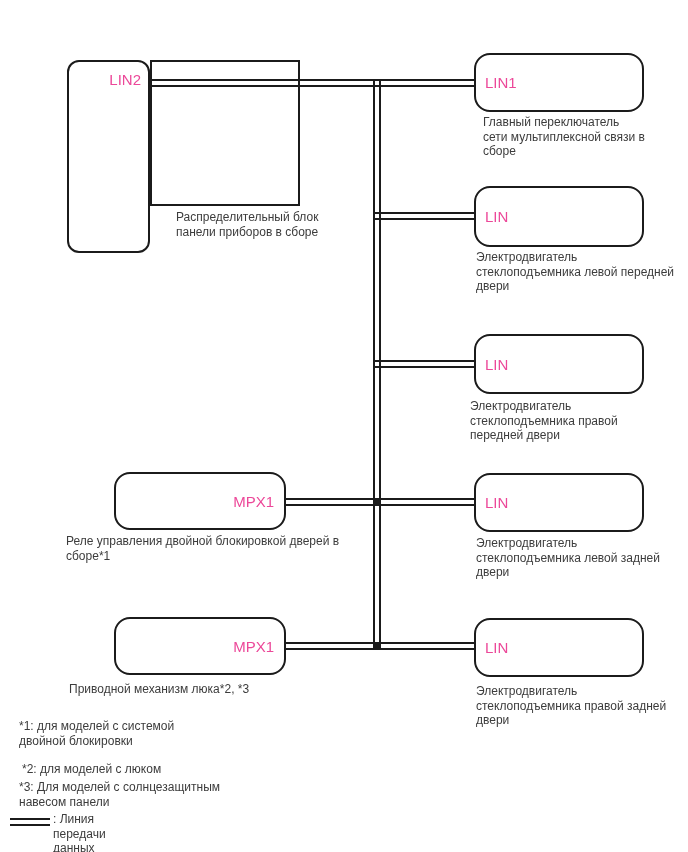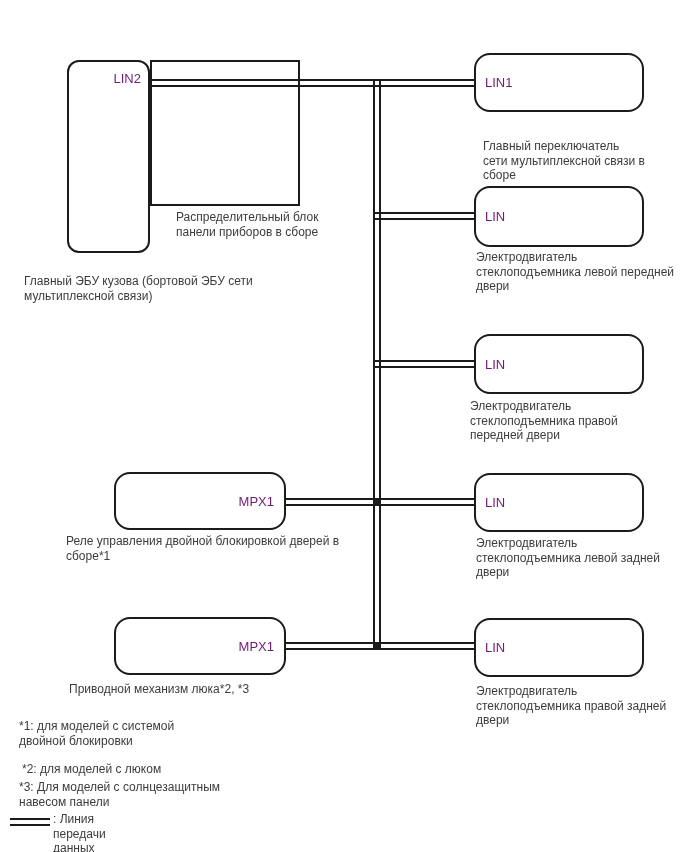--- a/index.html
+++ b/index.html
@@ -20,22 +20,22 @@
     position: absolute;
     box-sizing: border-box;
     background: #ffffff;
     border: 2px solid #1b1b1b;
     border-radius: 16px;
     display: flex;
     align-items: center;
     z-index: 4;
   }
   .box .pin {
-    font-size: 13px;
-    color: #701a75;
+    font-size: 15px;
+    color: #ec4899;
     white-space: nowrap;
   }
   .box.pin-left   { justify-content: flex-start; padding-left: 9px; }
   .box.pin-right  { justify-content: flex-end;   padding-right: 10px; }
   .box.square     { border-radius: 0; z-index: 1; }
   .box.tall-rounded {
     border-radius: 12px;
     z-index: 2;
     align-items: flex-start;
     justify-content: flex-end;
@@ -111,23 +111,21 @@
 
   <div class="box pin-right" style="left:114px; top:472px; width:172px; height:58px;">
     <span class="pin">MPX1</span>
   </div>
   <div class="box pin-right" style="left:114px; top:617px; width:172px; height:58px;">
     <span class="pin">MPX1</span>
   </div>
 
   <div class="label" style="left:176px; top:210px;">Распределительный блок
 панели приборов в сборе</div>
-  <div class="label" style="left:24px; top:274px;">Главный ЭБУ кузова (бортовой ЭБУ сети
-мультиплексной связи)</div>
-  <div class="label" style="left:483px; top:115px;margin-top:24px;">Главный переключатель
+  <div class="label" style="left:483px; top:115px;">Главный переключатель
 сети мультиплексной связи в
 сборе</div>
   <div class="label" style="left:476px; top:250px;">Электродвигатель
 стеклоподъемника левой передней
 двери</div>
   <div class="label" style="left:470px; top:399px;">Электродвигатель
 стеклоподъемника правой
 передней двери</div>
   <div class="label" style="left:476px; top:536px;">Электродвигатель
 стеклоподъемника левой задней

